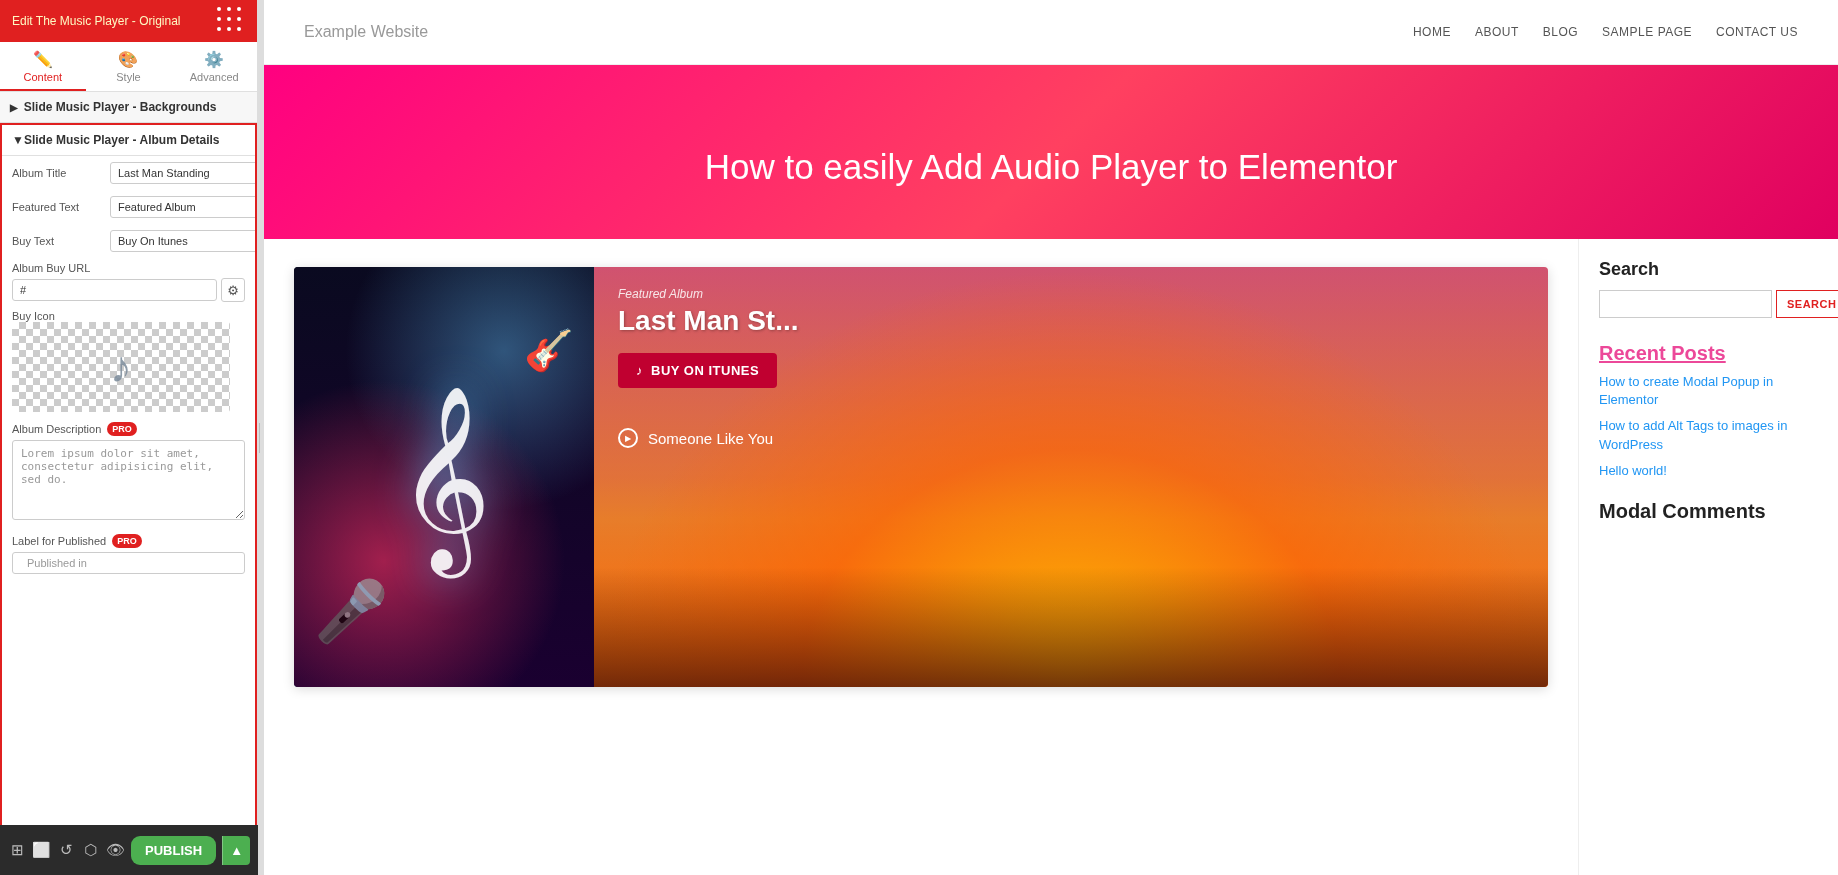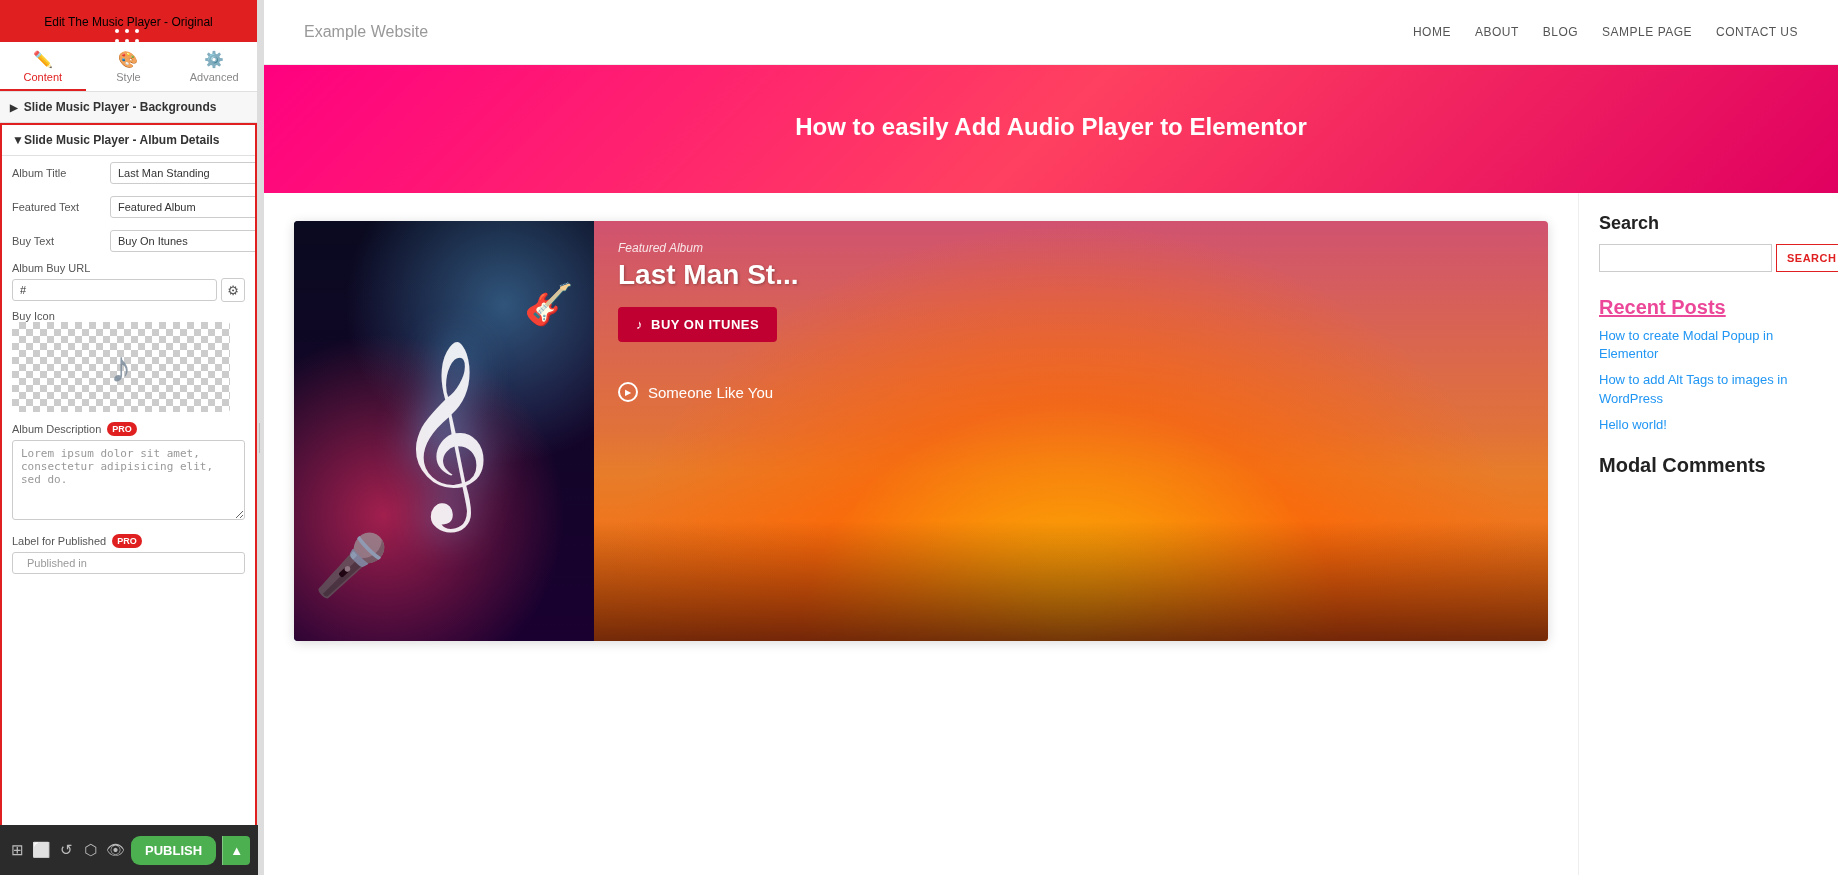--- a/index.html
+++ b/index.html
@@ -14,27 +14,26 @@
       flex-direction: column;
       height: 875px;
       border-right: 1px solid #ddd;
       position: relative;
       z-index: 10;
     }
 
     
     .top-bar {
       background: #e02020;
-      color: #000000;
+      color: #fef9c3;
       display: flex;
       align-items: center;
       justify-content: space-between;
-      padding: 15px 12px;
+      padding: 0 12px;
       height: 42px;
-      flex-direction: column;
     }
     .top-bar-grid {
       display: grid;
       grid-template-columns: repeat(3,8px);
       grid-template-rows: repeat(3,8px);
       gap: 2px;
     }
     .top-bar-grid span {
       width: 4px; height: 4px;
       background: #fff;
@@ -274,23 +273,24 @@
     }
 
     
     .hero-section {
       background: linear-gradient(135deg, #ff0080 0%, #ff4060 50%, #e00060 100%);
       text-align: center;
       padding: 48px 20px 40px;
       color: #fff;
     }
     .hero-title {
-      font-size: 24px;
-      font-weight: bold;
+      font-size: 35px;
+      font-weight: normal;
       margin-bottom: 12px;
+      margin-top: 34px;
     }
     .hero-subtitle {
       font-size: 14px;
       opacity: 0.9;
     }
     .hero-subtitle b { font-weight: bold; }
 
     
     .content-area {
       display: flex;

